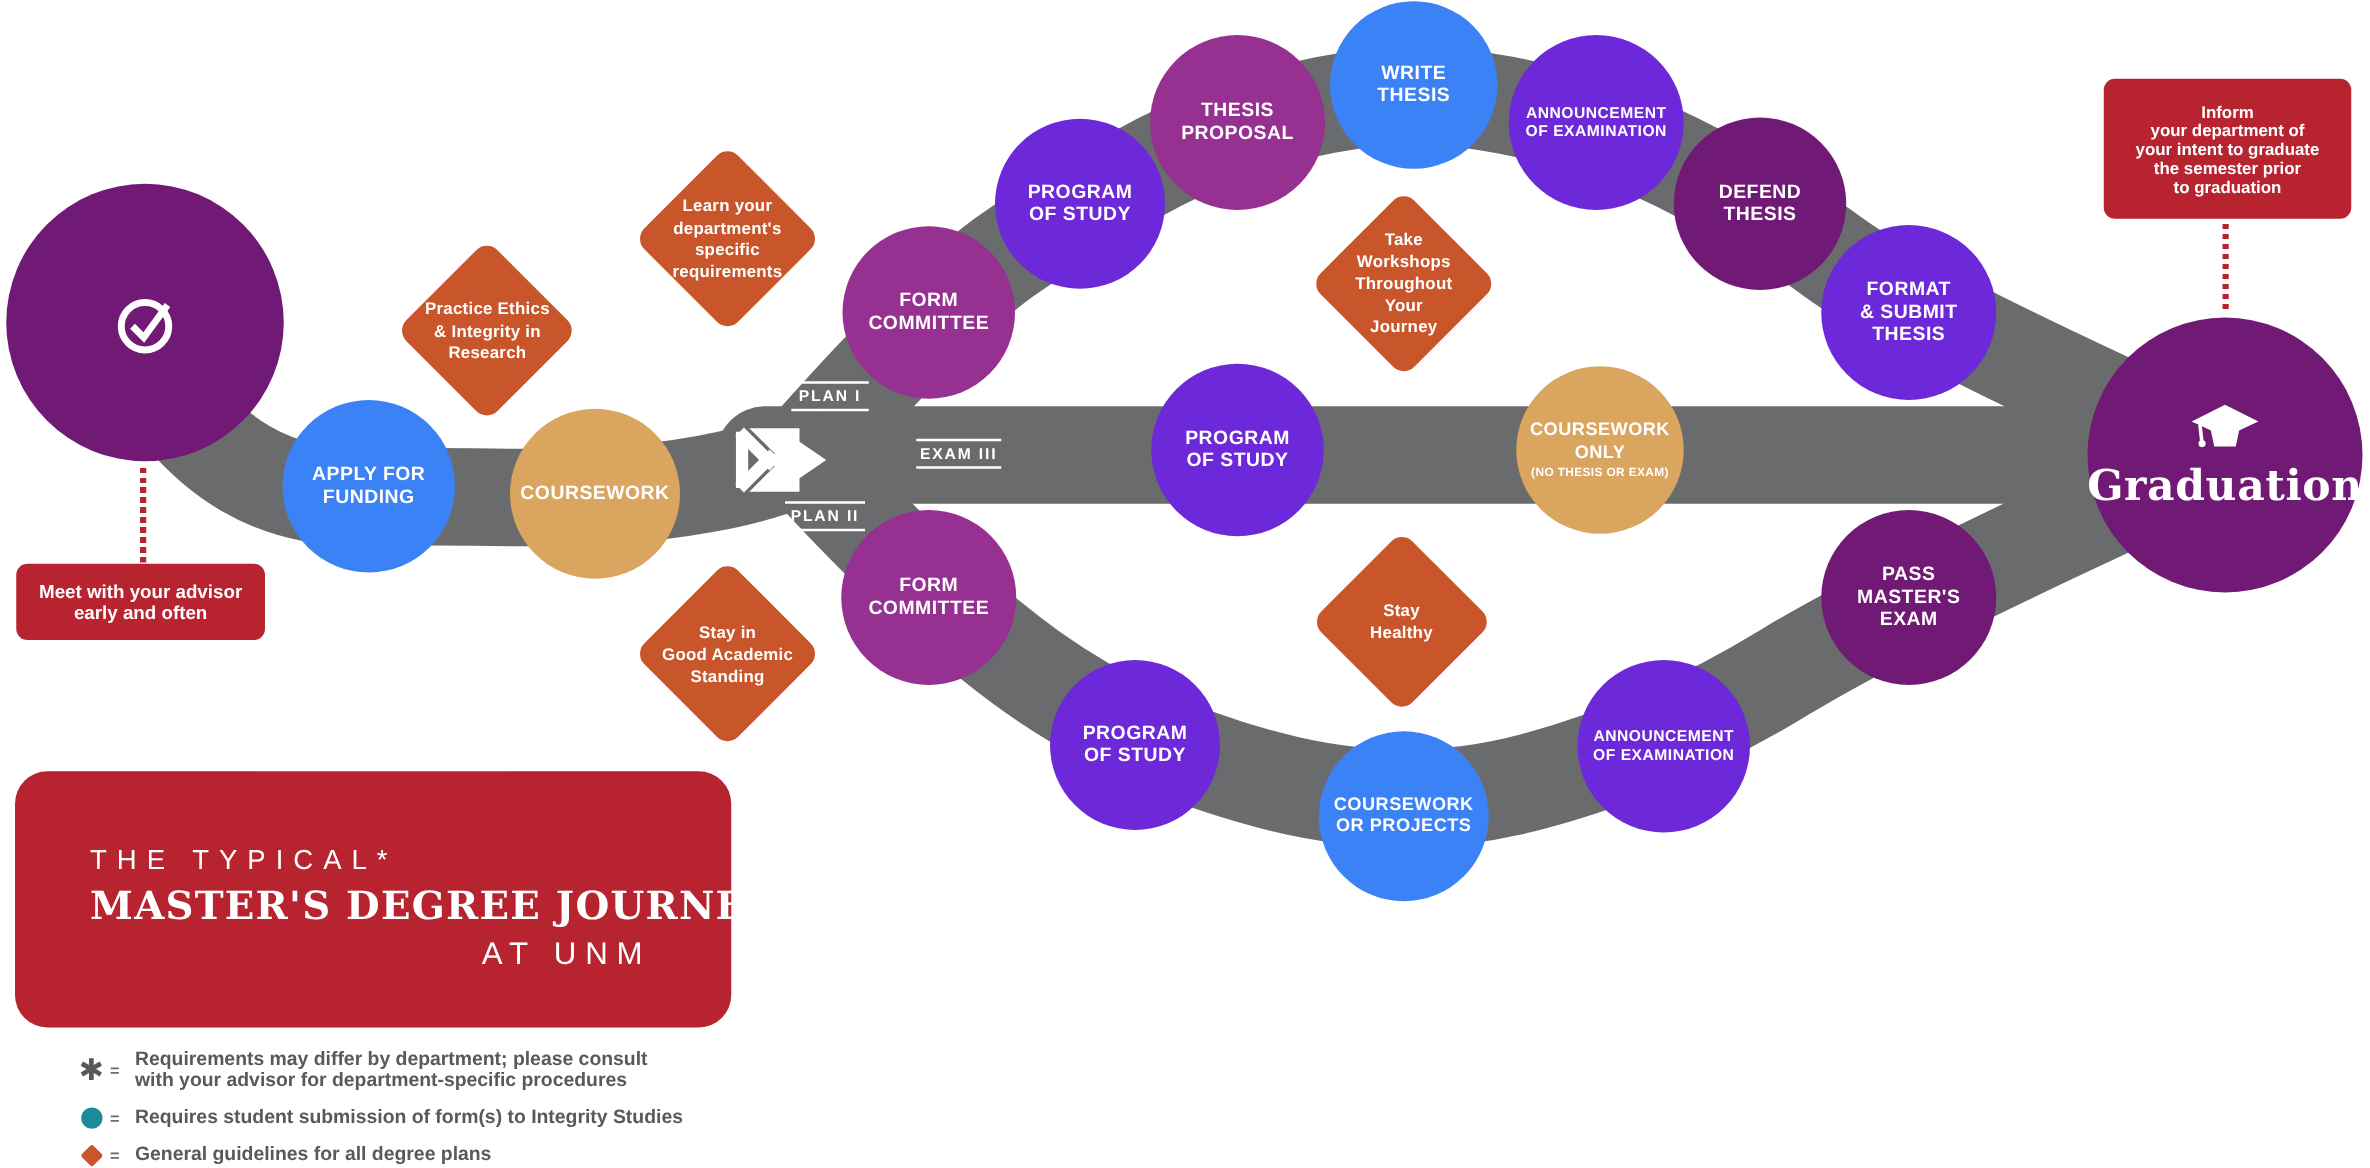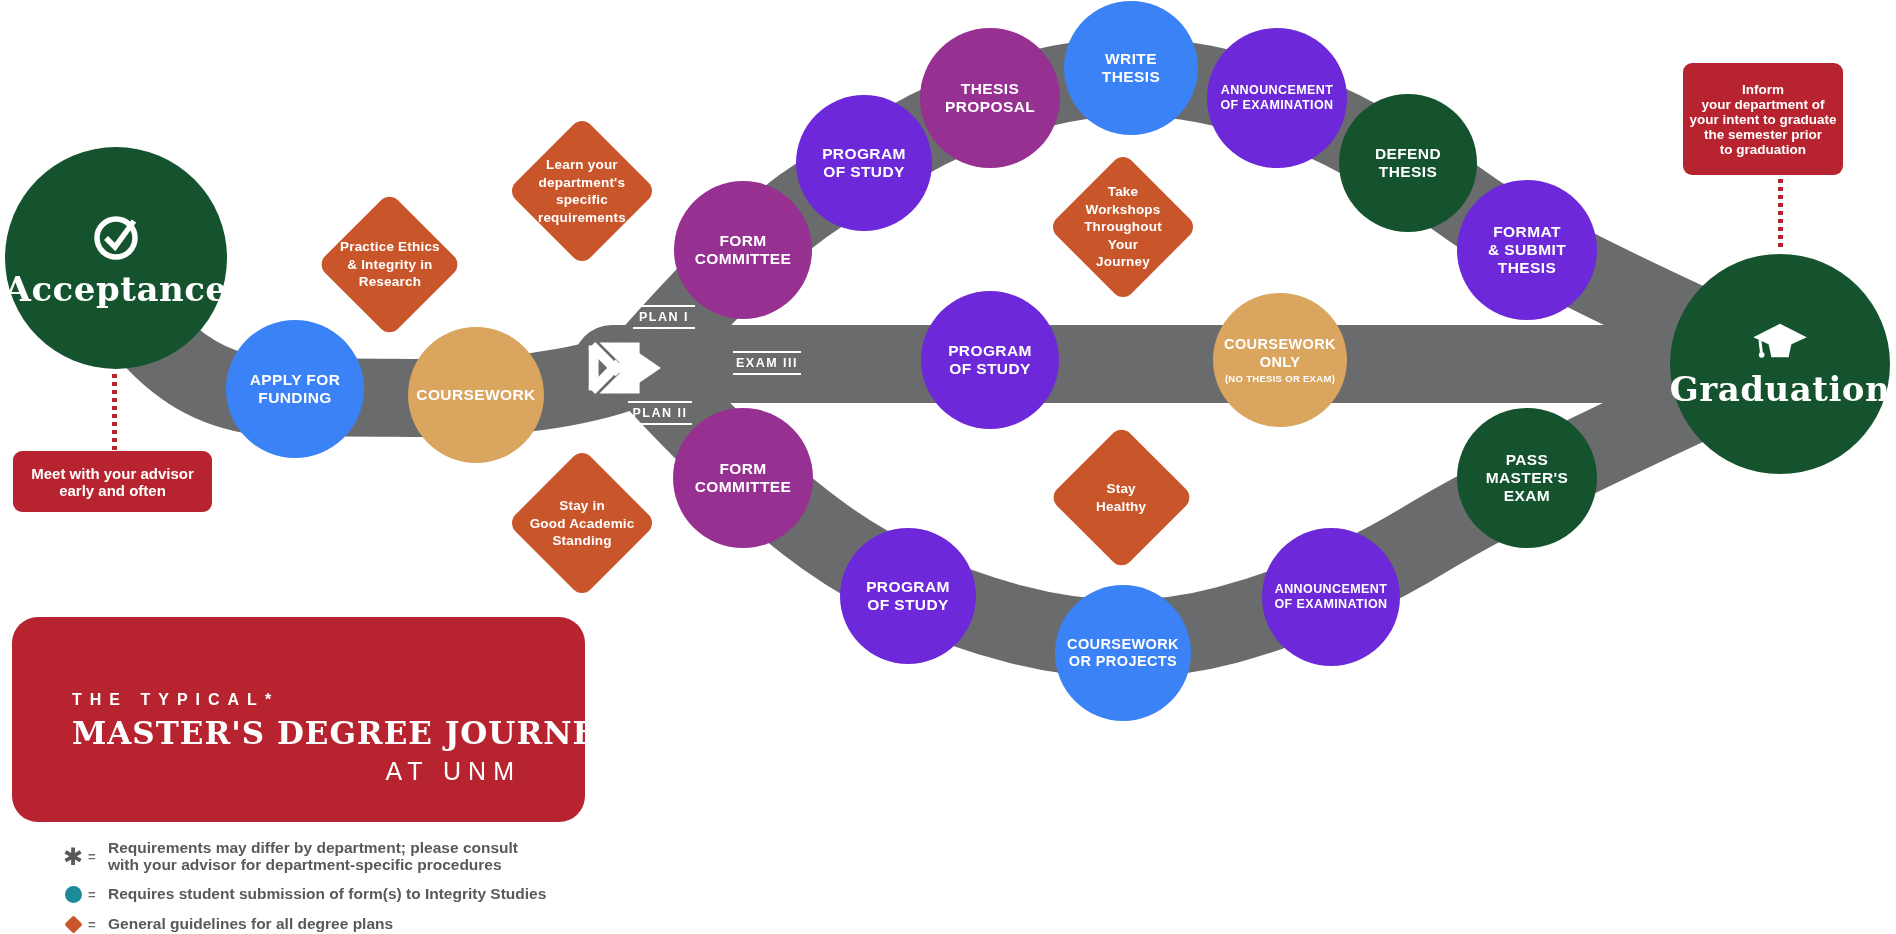--- a/index.html
+++ b/index.html
@@ -22,34 +22,34 @@
         text-align:center;white-space:pre-line;letter-spacing:.2px;}
   .planlabel{position:absolute;z-index:5;border-top:2px solid #fff;border-bottom:2px solid #fff;
         padding:3px 2px;color:#fff;font-weight:700;font-size:12.5px;letter-spacing:1.5px;text-align:center;}
   .notebox{position:absolute;background:#B7242F;border-radius:9px;z-index:6;display:flex;
         align-items:center;justify-content:center;text-align:center;color:#fff;font-weight:700;
         white-space:pre-line;}
   .dotline{position:absolute;width:4.5px;z-index:2;
         background:repeating-linear-gradient(to bottom,#B7242F 0 4.5px,transparent 4.5px 8px);}
   .titlecard{position:absolute;left:12px;top:617px;width:573px;height:205px;background:#B7242F;
         border-radius:26px;z-index:6;box-sizing:border-box;padding:58px 64px 0 60px;color:#fff;}
-  .titlecard .t1{font-size:16px;letter-spacing:8px;font-weight:700;margin-top:16px;}
+  .titlecard .t1{font-size:22px;letter-spacing:8px;font-weight:400;}
   .titlecard .t2{font-family:"DejaVu Serif","Liberation Serif",serif;font-weight:700;font-size:31px;
         letter-spacing:1px;margin-top:6px;white-space:nowrap;}
   .titlecard .t3{font-size:25px;letter-spacing:7px;font-weight:400;text-align:right;margin-top:6px;}
   .legend{position:absolute;left:58px;top:840px;z-index:6;color:#58595B;}
   .legend .lrow{display:flex;align-items:center;margin-bottom:13px;}
   .legend .sym{width:30px;display:flex;justify-content:center;align-items:center;flex:none;}
   .legend .eq{width:20px;font-size:13px;font-weight:700;color:#6A6B6D;flex:none;}
   .legend .ltext{font-size:15.5px;font-weight:600;line-height:16.5px;white-space:pre-line;}
   .ast{font-size:24px;color:#58595B;line-height:20px;}
   .dotteal{width:17px;height:17px;border-radius:50%;background:#1B8A9A;}
   .diaorange{width:13px;height:13px;background:#C9552B;transform:rotate(45deg);border-radius:2px;}
   .spliticon{position:absolute;left:578px;top:322px;z-index:5;}
-  .c-red{background:#14532d;} .c-teal{background:#6d28d9;} .c-purple{background:#963091;}
+  .c-red{background:#701a75;} .c-teal{background:#6d28d9;} .c-purple{background:#963091;}
   .c-olive{background:#3b82f6;} .c-tan{background:#D9A55F;} .c-orange{background:#C9552B;}
 </style>
 </head>
 <body>
 
 <div class="canvas">
 
   <svg class="bands" width="1896" height="934" viewBox="0 0 1896 934">
     <g stroke="#6A6B6D" stroke-width="78" fill="none" stroke-linecap="round" stroke-linejoin="round">
       <path d="M 100,260 C 160,380 230,400 300,398 S 430,400 480,397 S 600,385 645,363"></path>
@@ -104,21 +104,20 @@
   <div class="diamond c-orange" style="left:1070px;top:446px;width:103px;height:103px;">
     <div class="dtext">Stay
 Healthy</div>
   </div>
 
   <div class="bignode c-red" style="left:5px;top:147px;width:222px;height:222px;">
     <svg width="54" height="54" viewBox="0 0 54 54">
       <circle cx="27" cy="30" r="19" stroke="#fff" stroke-width="5.5" fill="none"></circle>
       <path d="M 17,30 L 26,39 L 45,13" stroke="#fff" stroke-width="5.5" fill="none"></path>
     </svg>
-    <div class="bigname">Acceptance</div>
   </div>
 
   <div class="bignode c-red" style="left:1670px;top:254px;width:220px;height:220px;">
     <svg width="62" height="42" viewBox="0 0 64 44">
       <polygon points="4,18 32,4 60,18 32,31" fill="#fff"></polygon>
       <polygon points="20,25 44,25 41,39 23,39" fill="#fff"></polygon>
       <line x1="11" y1="21" x2="12.5" y2="34" stroke="#fff" stroke-width="3"></line>
       <circle cx="12.8" cy="36.5" r="3" fill="#fff"></circle>
     </svg>
     <div class="bigname">Graduation</div>
@@ -191,21 +190,21 @@
   <div class="node c-red" style="left:1457px;top:408px;width:140px;height:140px;">
     <span class="node-label">PASS
 MASTER'S
 EXAM</span>
   </div>
 
   <div class="notebox" style="left:13px;top:451px;width:199px;height:61px;font-size:15px;">
     <span>Meet with your advisor
 early and often</span>
   </div>
-  <div class="notebox" style="left:1683px;top:63px;width:160px;height:112px;font-size:13.5px;">
+  <div class="notebox" style="left:1683px;top:63px;width:198px;height:112px;font-size:13.5px;">
     <span>Inform
 your department of
 your intent to graduate
 the semester prior
 to graduation</span>
   </div>
 
   <div class="titlecard">
     <div class="t1">THE TYPICAL*</div>
     <div class="t2">MASTER'S DEGREE JOURNEY</div>

